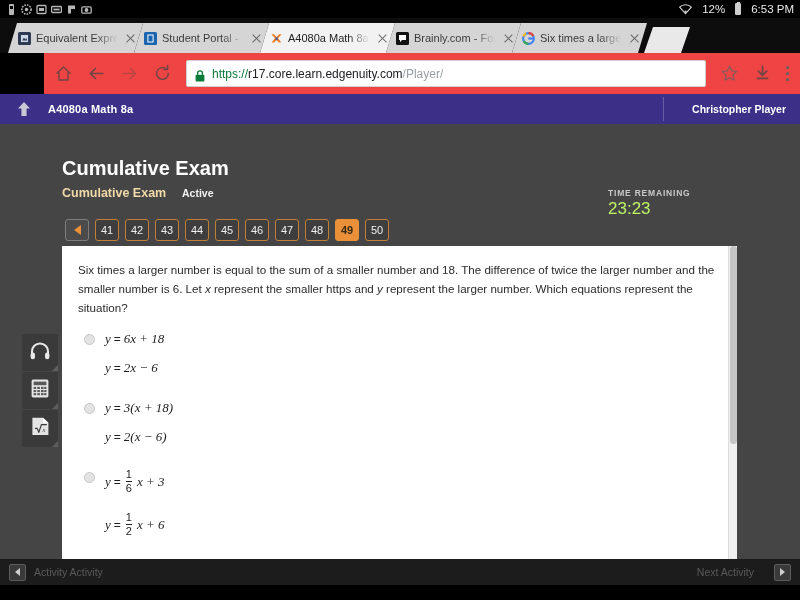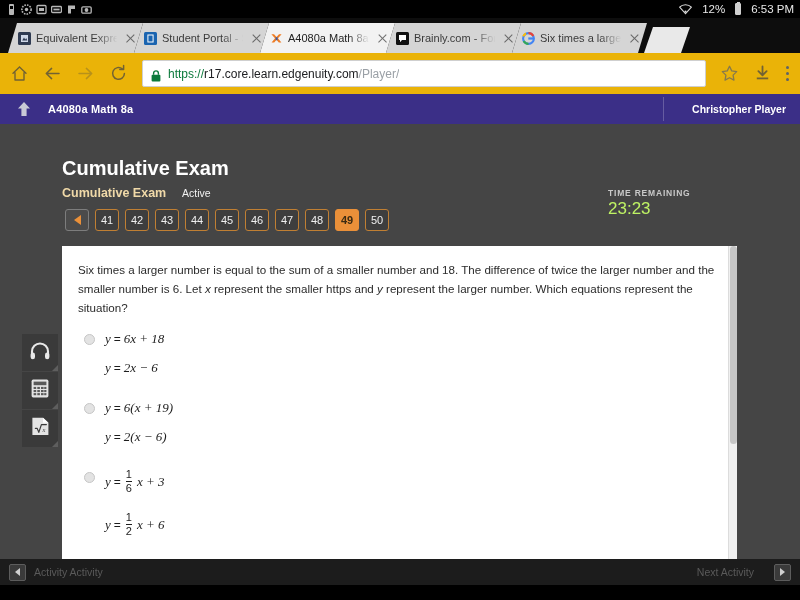--- a/index.html
+++ b/index.html
@@ -60,22 +60,22 @@
   }
   .tab-close::before { transform: rotate(45deg); }
   .tab-close::after  { transform: rotate(-45deg); }
   .newtab {
     width: 46px; height: 26px; background: #e9e9e9; margin-left: 6px;
     clip-path: polygon(9px 0, 100% 0, calc(100% - 9px) 100%, 0 100%);
   }
 
   
   .toolbar {
-    height: 41px; background: #eab308; display: flex; align-items: center;
-    padding: 0 10px; gap: 14px;
+    height: 41px; background: #ef4444; display: flex; align-items: center;
+    padding: 0 10px; gap: 14px; margin-left: 44px;
   }
   .tb-btn { width: 19px; height: 19px; flex: none; opacity: .72; }
   .tb-btn.disabled { opacity: .30; }
   .omnibox {
     flex: 1 1 auto; height: 27px; background: #fff; border: 1px solid #cfcfcf;
     border-radius: 2px; display: flex; align-items: center; padding: 0 8px; gap: 7px;
   }
   .lock { width: 10px; height: 12px; flex: none; }
   .url { font-size: 12px; color: #5f6368; white-space: nowrap; overflow: hidden; }
   .url .scheme { color: #0b7a3b; }
@@ -97,28 +97,28 @@
   }
   .eg-home { width: 20px; height: 20px; flex: none; margin-right: 14px; }
   .eg-course { font-size: 11px; font-weight: bold; letter-spacing: .2px; }
   .eg-user { margin-left: auto; font-size: 10.5px; font-weight: bold; }
   .hdr-div { position: absolute; right: 136px; top: 3px; bottom: 3px; width: 1px; background: rgba(255,255,255,.22); }
 
   .body-area { position: relative; height: 435px; border-radius: 7px; }
 
   .exam-title { position: absolute; left: 62px; top: 33px; font-size: 20px; font-weight: bold; color: #fff; }
   .exam-sub   { position: absolute; left: 62px; top: 62px; font-size: 12.5px; font-weight: bold; color: #f0d9a8; }
-  .exam-state { position: absolute; left: 182px; top: 63px; font-size: 10.5px; font-weight: normal; color: #f1f1f1; }
+  .exam-state { position: absolute; left: 182px; top: 63px; font-size: 10.5px; font-weight: bold; color: #f1f1f1; }
 
   
   .qnav { position: absolute; left: 65px; top: 85px; display: flex; gap: 6px; }
   .qbtn {
     width: 24px; height: 22px; border: 1px solid #c07f33; border-radius: 3px;
     background: #3e3e3e; color: #f0f0f0; font-size: 11px;
-    display: flex; align-items: center; justify-content: center;
+    display: flex; align-items: center; justify-content: center; margin-top: 10px;
   }
   .qbtn.active { background: #ea9039; border-color: #ea9039; color: #3a2a12; font-weight: bold; }
   .qbtn.prev { border-color: #7d7d7d; background: #4b4b4b; }
   .tri-l { width: 0; height: 0; border-top: 5px solid transparent; border-bottom: 5px solid transparent; border-right: 7px solid #ea9039; }
 
   .timer-wrap { position: absolute; right: 42px; top: 64px; text-align: left; width: 150px; }
   .timer-label { font-size: 8.5px; color: #c9c9c9; letter-spacing: .8px; font-weight: bold; }
   .timer-value { font-size: 17px; color: #bef264; margin-top: 1px; }
 
   
@@ -455,21 +455,21 @@
               </div>
             </div>
           </div>
 
           <div class="choice">
             <span class="radio"></span>
             <div class="eqs">
               <div class="eq">
                 <span class="v">y</span>
                 <span>=</span>
-                <span class="v">6(x + 19)</span>
+                <span class="v">3(x + 18)</span>
               </div>
               <div class="eq">
                 <span class="v">y</span>
                 <span>=</span>
                 <span class="v">2(x − 6)</span>
               </div>
             </div>
           </div>
 
           <div class="choice" style="margin-bottom:30px">

